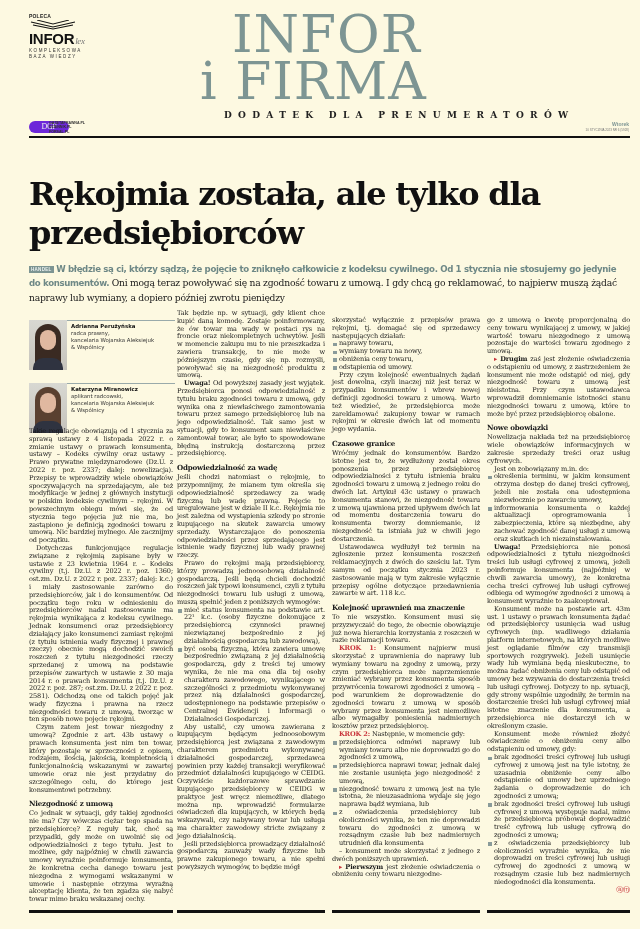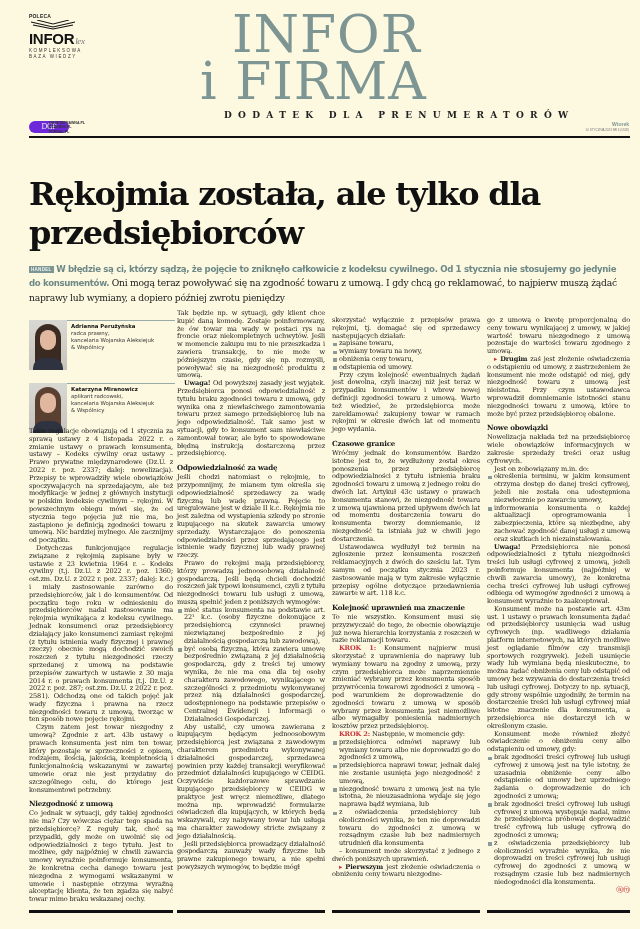--- a/index.html
+++ b/index.html
@@ -140,21 +140,21 @@
     <li>mieć status konsumenta na podstawie art. 22¹ k.c. (osoby fizyczne dokonujące z przedsiębiorcą czynności prawnej niezwiązanej bezpośrednio z jej działalnością gospodarczą lub zawodową),</li>
     <li>być osobą fizyczną, która zawiera umowę bezpośrednio związaną z jej działalnością gospodarczą, gdy z treści tej umowy wynika, że nie ma ona dla tej osoby charakteru zawodowego, wynikającego w szczególności z przedmiotu wykonywanej przez nią działalności gospodarczej, udostępnionego na podstawie przepisów o Centralnej Ewidencji i Informacji o Działalności Gospodarczej.</li>
   </ul>
   <p>Aby ustalić, czy umowa zawierana z kupującym będącym jednoosobowym przedsiębiorcą jest związana z zawodowym charakterem przedmiotu wykonywanej działalności gospodarczej, sprzedawca powinien przy każdej transakcji weryfikować przedmiot działalności kupującego w CEIDG. Oczywiście każdorazowe sprawdzanie kupującego przedsiębiorcy w CEIDG w praktyce jest wręcz niemożliwe, dlatego można np. wprowadzić formularze oświadczeń dla kupujących, w których będą wskazywali, czy nabywany towar lub usługa ma charakter zawodowy stricte związany z jego działalnością.</p>
   <p>Jeśli przedsiębiorca prowadzący działalność gospodarczą zauważy wady fizyczne lub prawne zakupionego towaru, a nie spełni powyższych wymogów, to będzie mógł</p>
 </div>
 
 <div class="col col3">
   <p class="noind">skorzystać wyłącznie z przepisów prawa rękojmi, tj. domagać się od sprzedawcy następujących działań:</p>
   <ul>
-    <li>zapisane towaru,</li>
+    <li>naprawy towaru,</li>
     <li>wymiany towaru na nowy,</li>
     <li>obniżenia ceny towaru,</li>
     <li>odstąpienia od umowy.</li>
   </ul>
   <p>Przy czym kolejność ewentualnych żądań jest dowolna, czyli inaczej niż jest teraz w przypadku konsumentów i wbrew nowej definicji zgodności towaru z umową. Warto też wiedzieć, że przedsiębiorca może zareklamować zakupiony towar w ramach rękojmi w okresie dwóch lat od momentu jego wydania.</p>
   <h3>Czasowe granice</h3>
   <p class="noind">Wróćmy jednak do konsumentów. Bardzo istotne jest to, że wydłużony został okres ponoszenia przez przedsiębiorcę odpowiedzialności z tytułu istnienia braku zgodności towaru z umową z jednego roku do dwóch lat. Artykuł 43c ustawy o prawach konsumenta stanowi, że niezgodność towaru z umową ujawniona przed upływem dwóch lat od momentu dostarczenia towaru do konsumenta tworzy domniemanie, iż niezgodność ta istniała już w chwili jego dostarczenia.</p>
   <p>Ustawodawca wydłużył też termin na zgłoszenie przez konsumenta roszczeń reklamacyjnych z dwóch do sześciu lat. Tym samym od początku stycznia 2023 r. zastosowanie mają w tym zakresie wyłącznie przepisy ogólne dotyczące przedawnienia zawarte w art. 118 k.c.</p>
   <h3>Kolejność uprawnień ma znaczenie</h3>
   <p class="noind">To nie wszystko. Konsument musi się przyzwyczaić do tego, że obecnie obowiązuje już nowa hierarchia korzystania z roszczeń w razie reklamacji towaru.</p>

